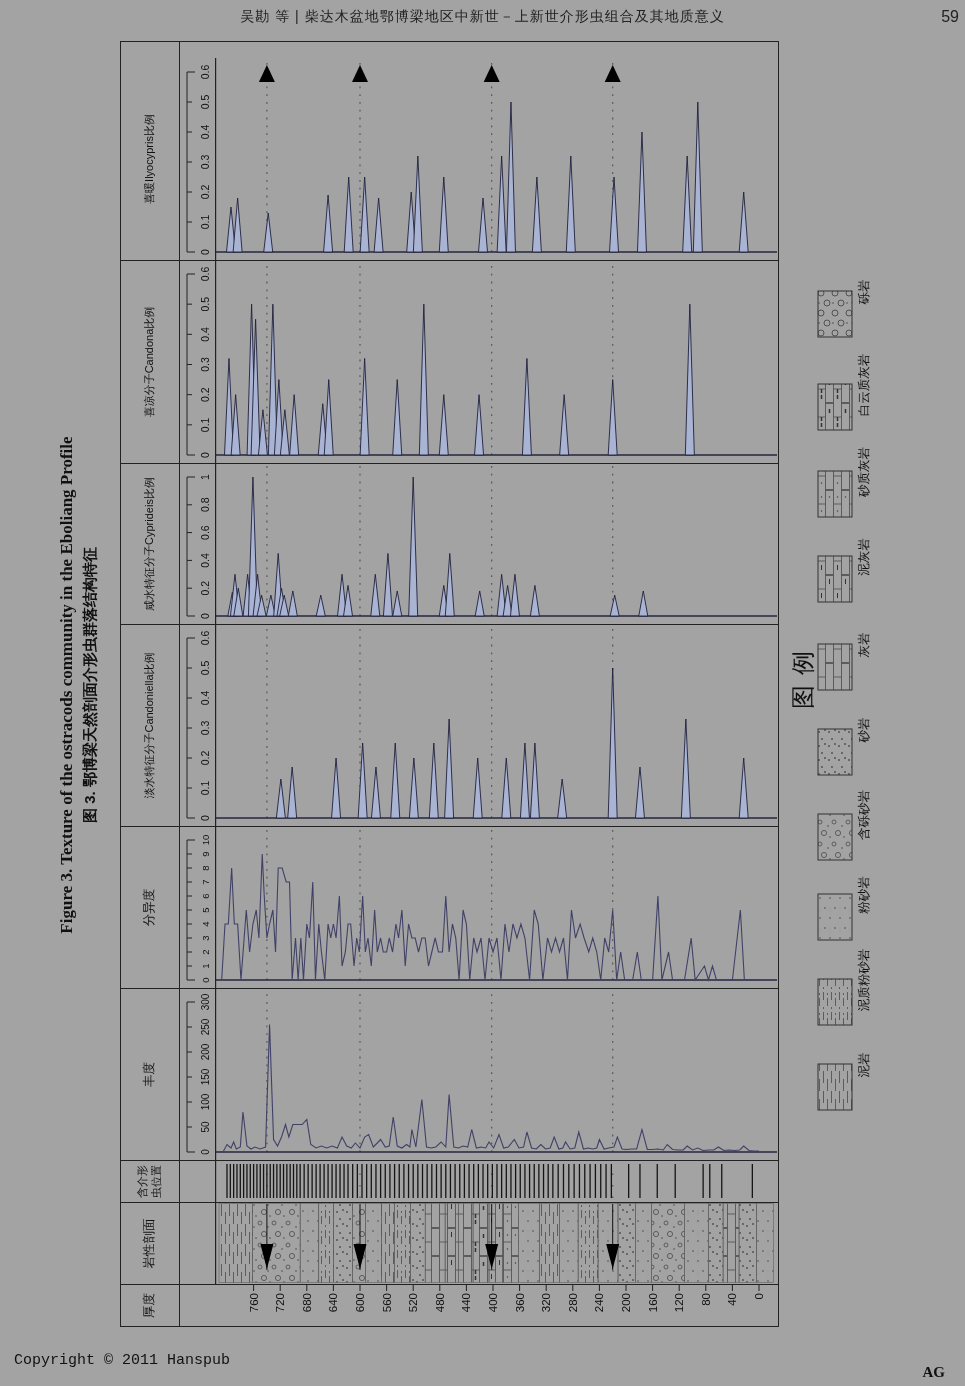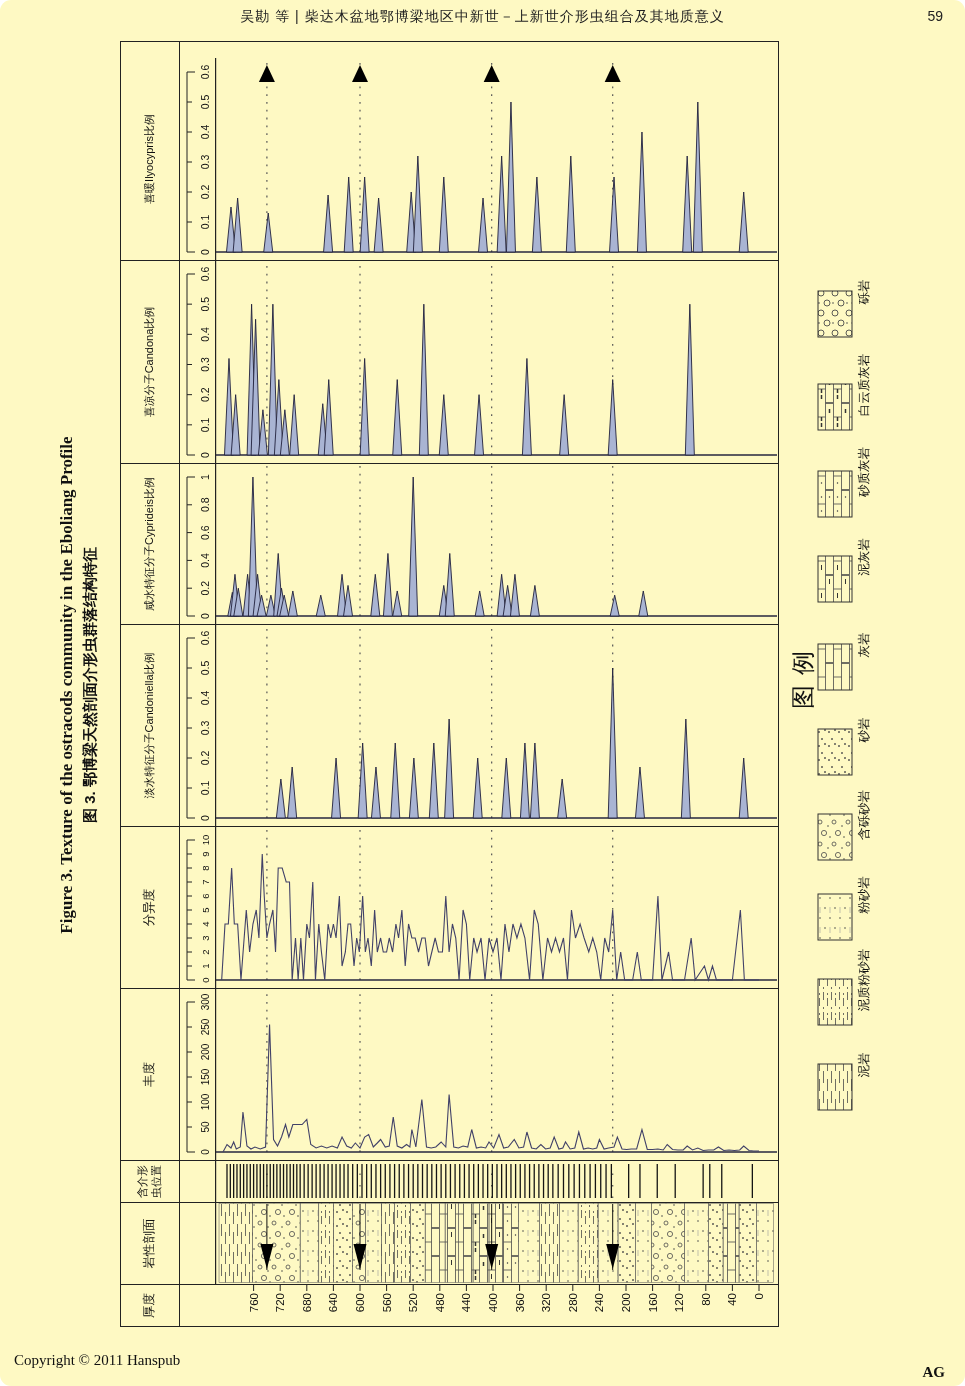--- a/index.html
+++ b/index.html
@@ -1,23 +1,23 @@
 <!DOCTYPE html>
 <html><head>
 <meta charset="utf-8">
 <style>
   html,body{margin:0;padding:0;background:#fff;}
-  .page{position:relative;width:965px;height:1386px;background:#fef9c3;overflow:hidden;
-        font-family:"Liberation Sans",sans-serif;color:#111;border-radius:11px;}
+  .page{position:relative;width:965px;height:1386px;background:#a3a3a3;overflow:hidden;
+        font-family:"Liberation Sans",sans-serif;color:#111;}
   .page-header{position:absolute;top:8px;left:0;width:100%;height:26px;}
   .header-center{position:absolute;left:0;right:0;text-align:center;font-size:14px;color:#222;letter-spacing:1px;}
-  .page-number{position:absolute;right:22px;top:0;font-size:14px;color:#222;}
+  .page-number{position:absolute;right:6px;top:0;font-size:16px;color:#222;}
   .page-footer{position:absolute;bottom:12px;left:0;width:100%;height:22px;
                font-family:"Liberation Serif",serif;font-size:15px;}
-  .footer-left{position:absolute;left:14px;}
+  .footer-left{position:absolute;left:14px;font-family:Liberation Mono, monospace;}
   .footer-right{position:absolute;right:20px;font-weight:bold;margin-top:12px;}
   
   .rot{position:absolute;left:55px;top:40px;width:1290px;height:888px;
        transform:rotate(-90deg) translateX(-1290px);transform-origin:0 0;}
   #fig{position:relative;width:1290px;height:888px;}
   .fig-title{position:absolute;left:250px;top:2px;width:790px;text-align:center;}
   .t-en{font-family:"Liberation Serif",serif;font-weight:bold;font-size:17px;}
   .t-zh{font-weight:bold;font-size:15px;margin-top:4px;}
   #table{position:absolute;left:3px;top:65px;width:1284px;height:657px;
          border:1.3px solid #222;box-sizing:content-box;}

